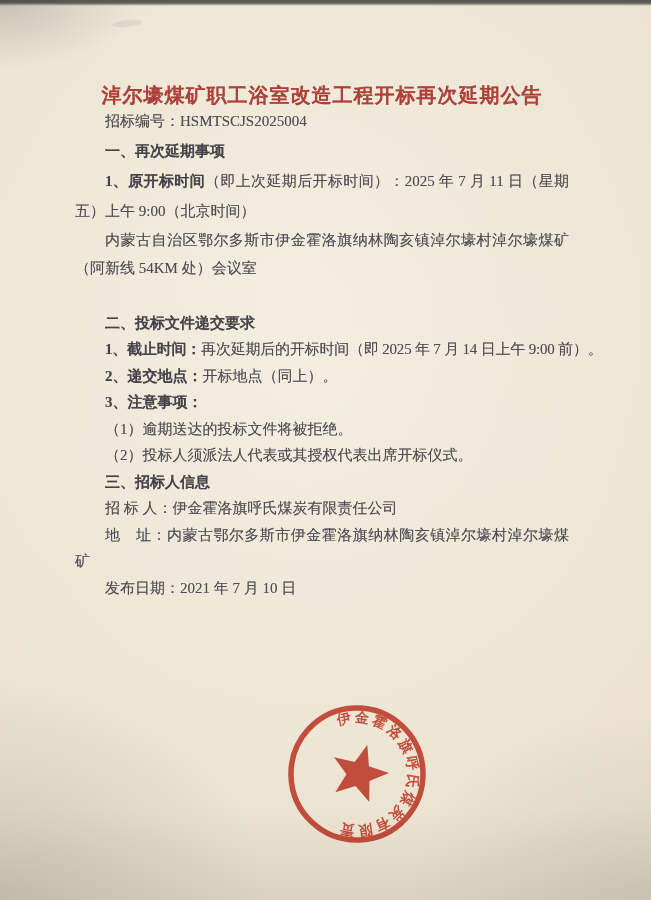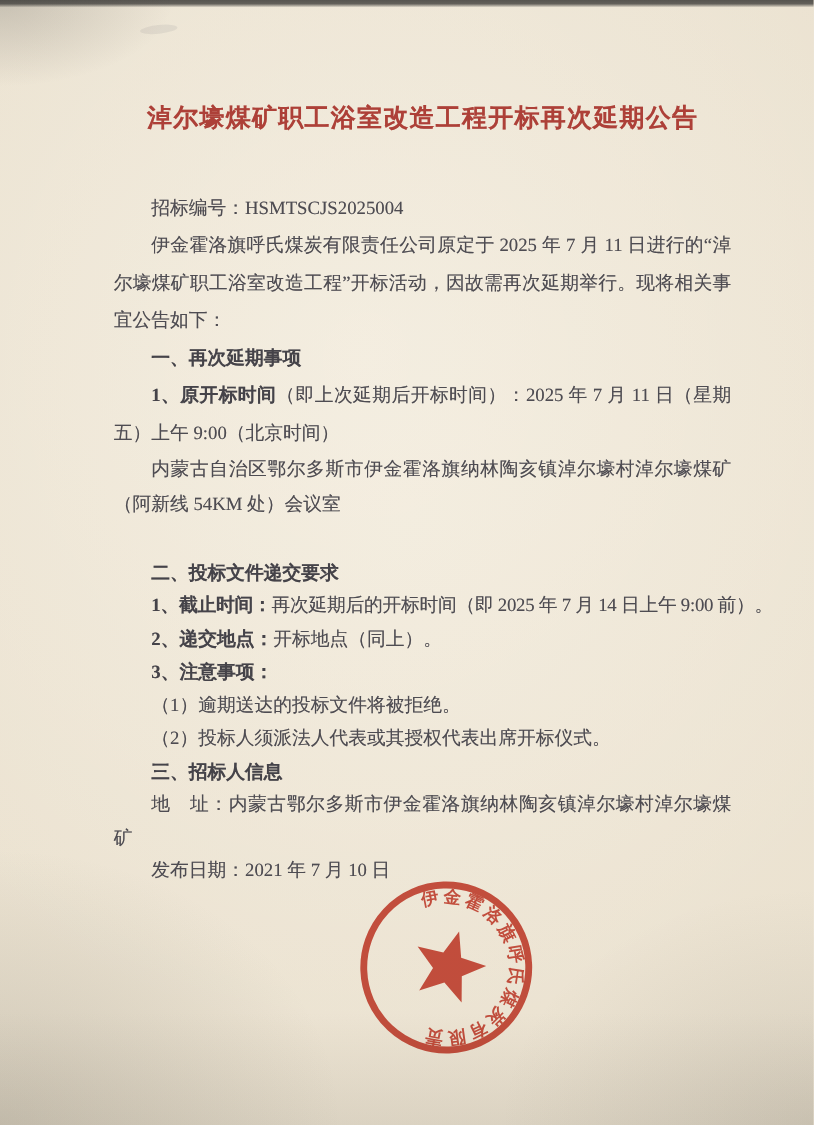--- a/index.html
+++ b/index.html
@@ -25,33 +25,33 @@
   .corner-shade{
     position:absolute; top:0; left:0; width:140px; height:70px;
     background:radial-gradient(ellipse at 0% 0%, rgba(70,68,64,0.22), rgba(70,68,64,0) 70%);
   }
   .smudge{
     position:absolute; left:112px; top:20px; width:30px; height:7px;
     background:rgba(95,95,108,0.10); border-radius:50%;
     transform:rotate(-6deg);
   }
   .doc{
-    position:absolute; left:91px; top:0; width:494px;
+    position:absolute; left:75px; top:0; width:494px;
     color:#4e4c52; font-size:15px;
     text-shadow:0 0 .5px rgba(78,76,82,.45);
   }
   .title{
     margin-top:84px; line-height:22px;
     text-align:center; font-size:20px; font-weight:bold;
     color:#ad4038; letter-spacing:1px;
     text-shadow:0 0 .5px rgba(173,64,56,.5);
   }
   .para{ text-indent:2em; text-align:justify; }
   .b{ font-weight:bold; color:#454349; }
-  .bid{ margin-top:46px; }
+  .bid{ }
   .lh30{ line-height:30px; }
   .lh29{ line-height:29px; }
   .lh28{ line-height:28px; }
   .lh26{ line-height:26px;margin-top:28px; }
   .lh265{ line-height:26.5px; }
   .nowrap{ white-space:nowrap; letter-spacing:-0.2px; text-align:left; }
   .seal{
     position:absolute; left:285px; top:702px; width:144px; height:144px;
     transform:rotate(88deg);
     mix-blend-mode:multiply; opacity:.86;
@@ -63,21 +63,20 @@
 <div class="page">
   <div class="top-edge"></div>
   <div class="corner-shade"></div>
   <div class="smudge"></div>
 
   <div class="doc">
     <div class="title">淖尔壕煤矿职工浴室改造工程开标再次延期公告</div>
 
     <p class="para bid lh30"><span class="b"></span><span>招标编号：HSMTSCJS2025004</span></p>
 
-    <p class="para lh30"><span class="b"></span><span>伊金霍洛旗呼氏煤炭有限责任公司原定于 2025 年 7 月 11 日进行的“淖尔壕煤矿职工浴室改造工程”开标活动，因故需再次延期举行。现将相关事宜公告如下：</span></p>
 
     <p class="para lh30"><span class="b">一、再次延期事项</span><span></span></p>
 
     <p class="para lh30"><span class="b">1、原开标时间</span><span>（即上次延期后开标时间）：2025 年 7 月 11 日（星期五）上午 9:00（北京时间）</span></p>
 
 
 
     <p class="para lh28"><span class="b"></span><span>内蒙古自治区鄂尔多斯市伊金霍洛旗纳林陶亥镇淖尔壕村淖尔壕煤矿（阿新线 54KM 处）会议室</span></p>
 
     <p class="para lh26"><span class="b">二、投标文件递交要求</span><span></span></p>
@@ -87,20 +86,21 @@
     <p class="para lh265"><span class="b">2、递交地点：</span><span>开标地点（同上）。</span></p>
 
     <p class="para lh265"><span class="b">3、注意事项：</span><span></span></p>
 
     <p class="para lh265"><span class="b"></span><span>（1）逾期送达的投标文件将被拒绝。</span></p>
 
     <p class="para lh265"><span class="b"></span><span>（2）投标人须派法人代表或其授权代表出席开标仪式。</span></p>
 
     <p class="para lh265"><span class="b">三、招标人信息</span><span></span></p>
 
+    <p class="para lh265"><span class="b"></span><span>招 标 人：伊金霍洛旗呼氏煤炭有限责任公司</span></p>
 
     <p class="para lh265"><span class="b"></span><span>地　址：内蒙古鄂尔多斯市伊金霍洛旗纳林陶亥镇淖尔壕村淖尔壕煤矿</span></p>
 
     <p class="para lh265"><span class="b"></span><span>发布日期：2021 年 7 月 10 日</span></p>
   </div>
 
   <svg class="seal" viewBox="0 0 144 144">
     <circle cx="72" cy="72" r="66" fill="none" stroke="#c93a2a" stroke-width="5.5"></circle>
     <polygon fill="#c93a2a" points="72,40 79.4,59.8 100.5,60.7 84.0,73.9 89.6,94.3 72,82.6 54.4,94.3 60.0,73.9 43.5,60.7 64.6,59.8"></polygon>
     <defs>

